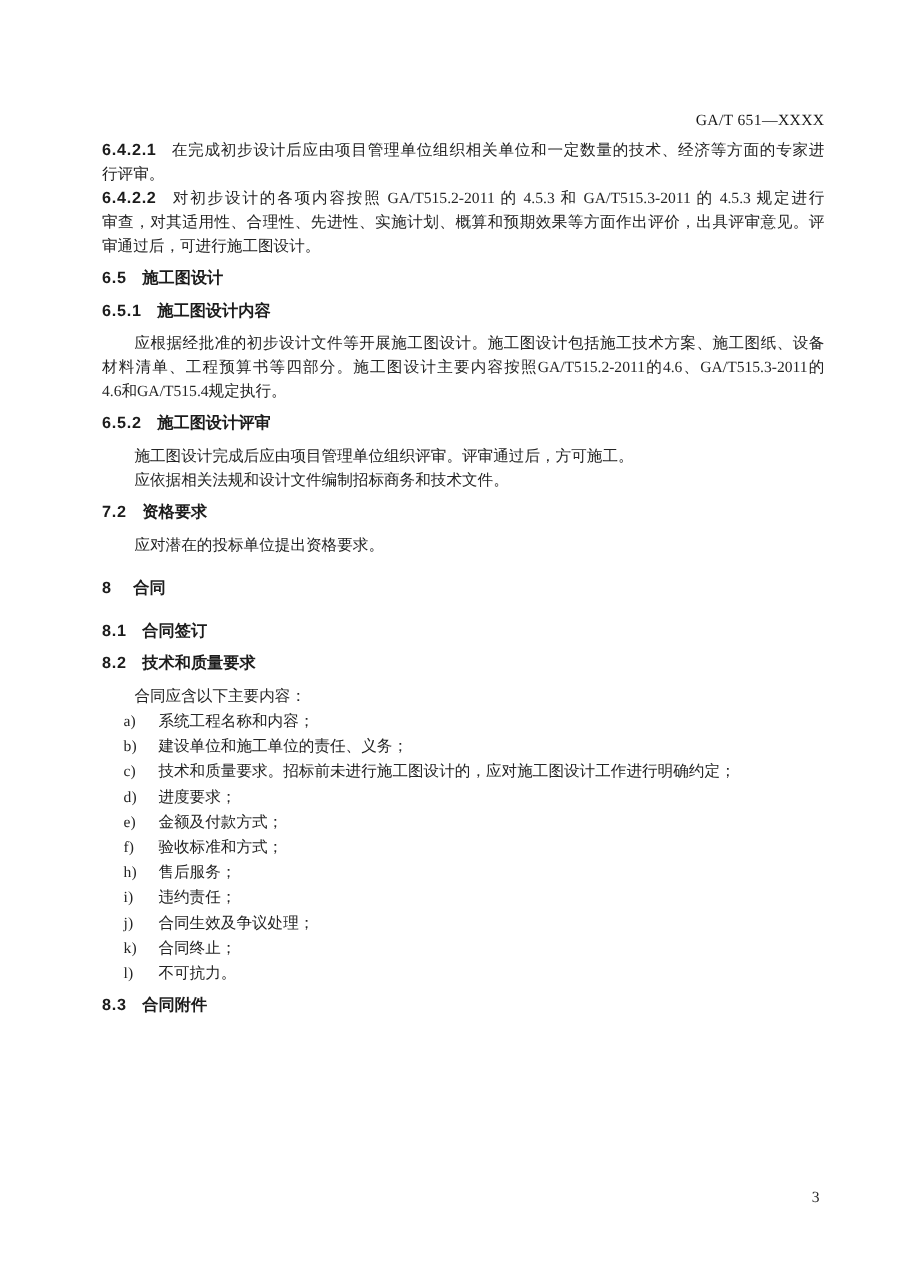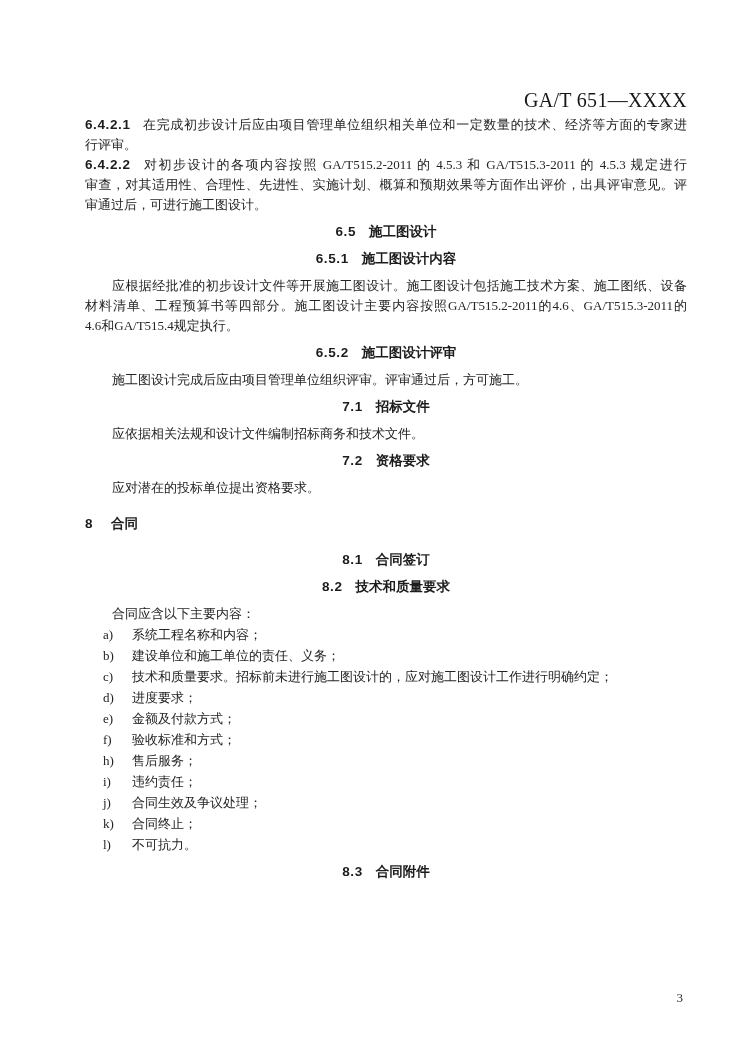--- a/index.html
+++ b/index.html
@@ -20,35 +20,35 @@
     position: absolute;
     left: 85px;
     top: 0;
     width: 602px;
   }
   .doc-header {
     padding-top: 90px;
     margin-bottom: 5px;
     text-align: right;
     font-family: "Liberation Serif", "DejaVu Serif", serif;
-    font-size: 20px;
+    font-size: 13px;
     letter-spacing: 0.3px;
     color: #171717;
     line-height: 20px;
   }
   .blk { font-size: 13px; line-height: 20px; }
   .blk-h1, .blk-h2, .blk-h3 {
     font-family: "Liberation Sans", "DejaVu Sans", sans-serif;
     font-weight: 700;
     font-size: 13.5px;
     color: #1c1c1c;
     line-height: 20px;
   }
   .blk-h1 { margin: 16px 0; }
-  .blk-h2, .blk-h3 { margin: 7px 0; text-align: center; }
+  .blk-h2, .blk-h3 { margin: 7px 0; }
   .blk-h1 + .blk-h2 { margin-top: 16px; }
   .h-num { letter-spacing: 0.6px; }
   .h-title { margin-left: 13px; }
   .blk-h1 .h-title { margin-left: 18px; }
   .blk-clause, .blk-para { margin: 0; }
   .blk-h1 + .blk-para, .blk-h2 + .blk-para, .blk-h3 + .blk-para { margin-top: 4px; }
   .line { line-height: 20px; }
   .line.full { text-align: justify; text-align-last: justify; }
   .line.indent { text-indent: 27px; }
   .c-num {
@@ -91,21 +91,20 @@
         <div class="blk blk-h3"><span class="h-num">6.5.1</span><span class="h-title">施工图设计内容</span></div>
         <div class="blk blk-para">
           <div class="line full indent">应根据经批准的初步设计文件等开展施工图设计。施工图设计包括施工技术方案、施工图纸、设备</div>
           <div class="line full">材料清单、工程预算书等四部分。施工图设计主要内容按照GA/T515.2-2011的4.6、GA/T515.3-2011的</div>
           <div class="line">4.6和GA/T515.4规定执行。</div>
         </div>
         <div class="blk blk-h3"><span class="h-num">6.5.2</span><span class="h-title">施工图设计评审</span></div>
         <div class="blk blk-para">
           <div class="line indent">施工图设计完成后应由项目管理单位组织评审。评审通过后，方可施工。</div>
         </div>
-        <div class="blk blk-h2"><span class="h-num">7.1</span><span class="h-title">招标文件</span></div>
         <div class="blk blk-para">
           <div class="line indent">应依据相关法规和设计文件编制招标商务和技术文件。</div>
         </div>
         <div class="blk blk-h2"><span class="h-num">7.2</span><span class="h-title">资格要求</span></div>
         <div class="blk blk-para">
           <div class="line indent">应对潜在的投标单位提出资格要求。</div>
         </div>
         <div class="blk blk-h1"><span class="h-num">8</span><span class="h-title">合同</span></div>
         <div class="blk blk-h2"><span class="h-num">8.1</span><span class="h-title">合同签订</span></div>
         <div class="blk blk-h2"><span class="h-num">8.2</span><span class="h-title">技术和质量要求</span></div>

